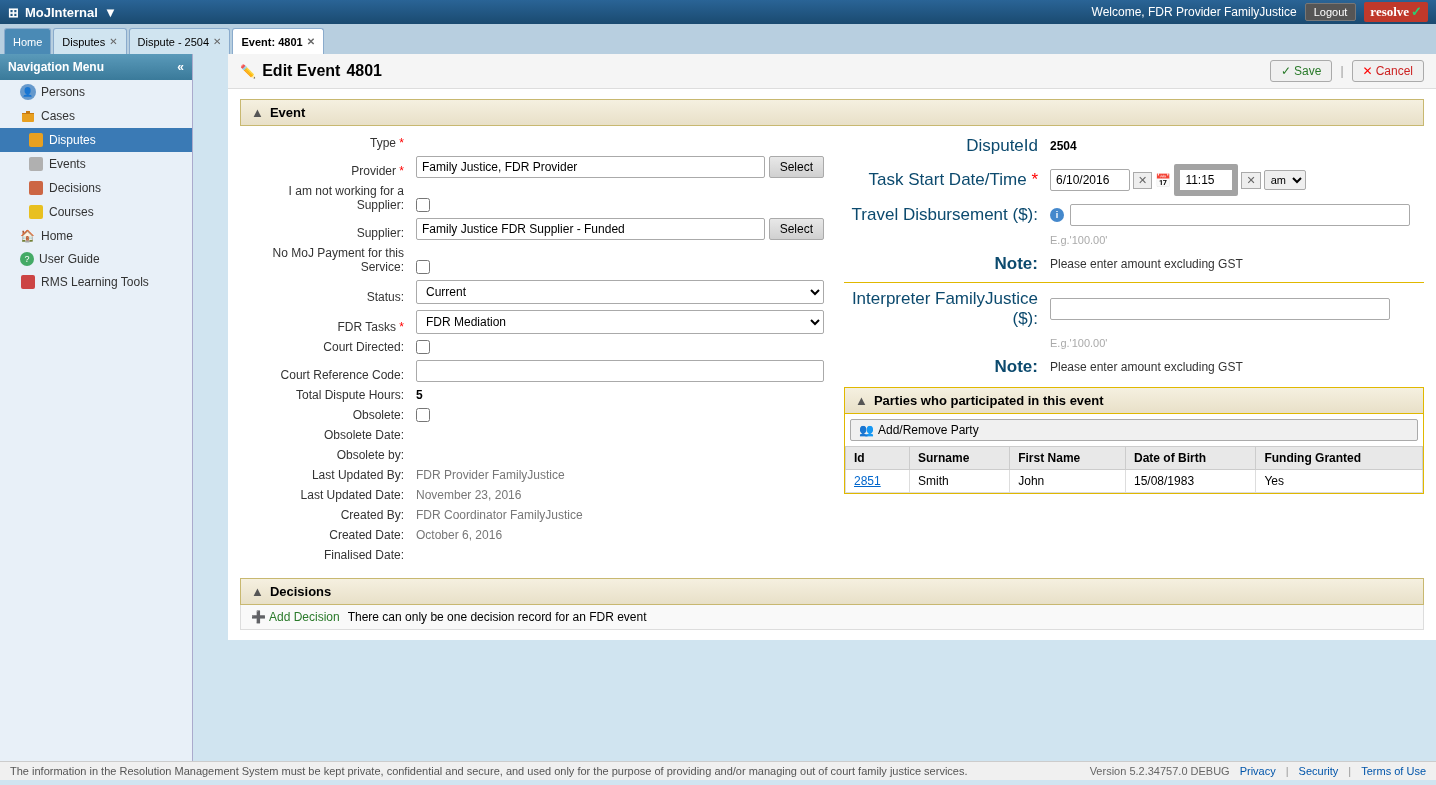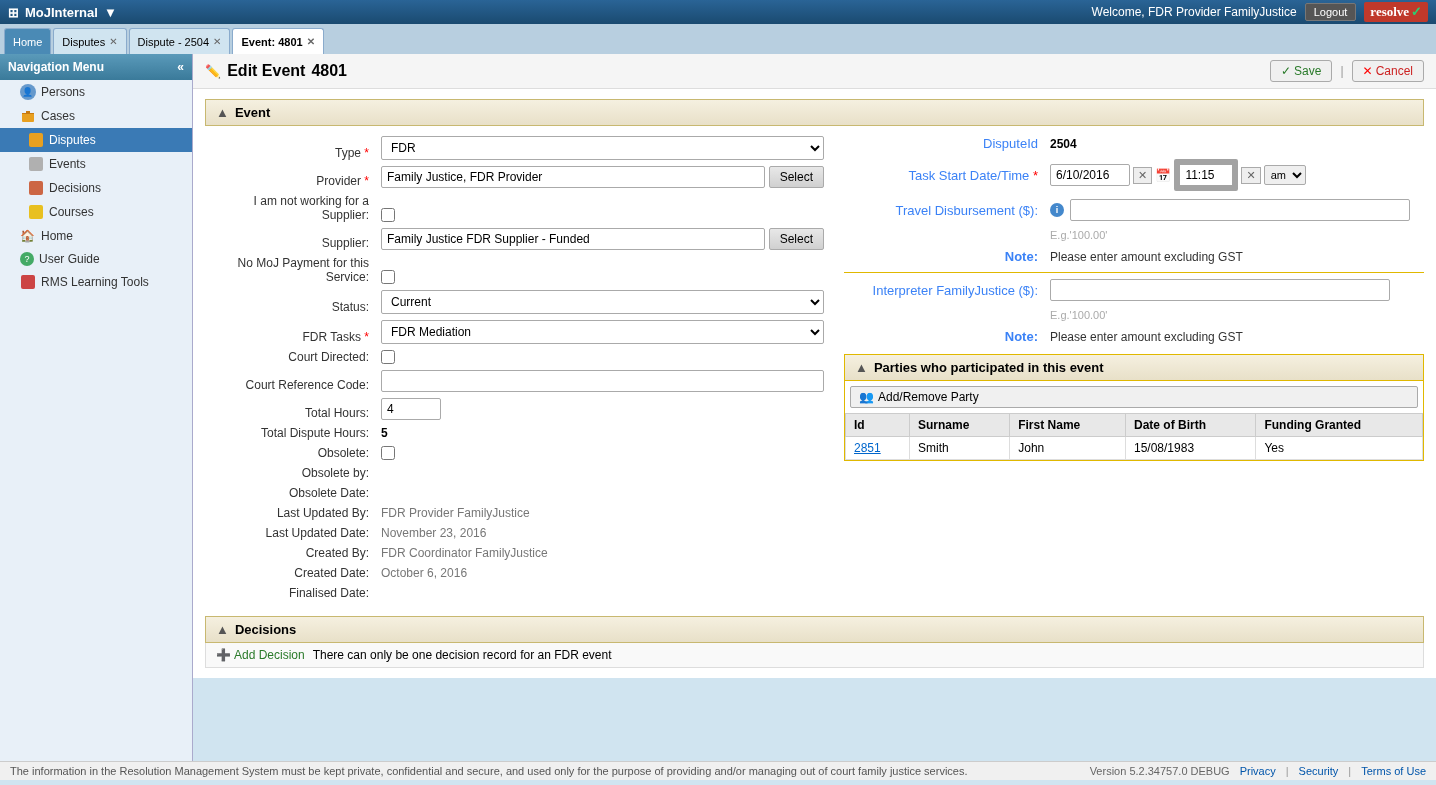--- a/index.html
+++ b/index.html
@@ -39,21 +39,21 @@
       border-radius: 3px 3px 0 0;
       font-size: 11px;
       display: flex; align-items: center; gap: 4px;
       height: 26px;
     }
     .tab.active { background: white; font-weight: bold; }
     .tab-close { color: #666; font-size: 10px; cursor: pointer; }
     .tab-home { background: #4a8ab5; color: white; }
 
     
-    .main-layout { display: flex; height: calc(785px - 54px - 24px); }
+    .main-layout { display: flex; height: calc(785px - 54px - 24px); gap: 35px; }
 
     
     .sidebar {
       width: 193px;
       background: #e8f0f8;
       border-right: 1px solid #aac;
       flex-shrink: 0;
       overflow-y: auto;
     }
     .sidebar-header {
@@ -164,21 +164,21 @@
       padding: 3px 10px;
       cursor: pointer;
       font-size: 12px;
       border-radius: 2px;
       white-space: nowrap;
     }
     .checkbox-input { width: 14px; height: 14px; }
 
     
     .right-form-row { display: flex; align-items: center; margin-bottom: 8px; gap: 6px; }
-    .right-label { text-align: right; flex: 0 0 200px; font-size: 13px; color: #3b82f6; padding-right: 6px; }
+    .right-label { text-align: right; flex: 0 0 200px; font-size: 17px; color: #0c4a6e; padding-right: 6px; }
     .right-label.required::after { content: ' *'; color: red; }
     .date-field { display: flex; align-items: center; gap: 3px; }
     .date-input { border: 1px solid #aaa; padding: 3px 5px; font-size: 12px; width: 80px; border-radius: 2px; }
     .date-clear { cursor: pointer; color: #666; border: 1px solid #aaa; background: #eee; padding: 1px 4px; font-size: 11px; }
     .time-input { border: 6px solid #a3a3a3; padding: 3px 5px; font-size: 12px; width: 64px; border-radius: 2px; }
     .time-select { border: 1px solid #aaa; padding: 2px; font-size: 11px; border-radius: 2px; }
     .disbursement-input { border: 1px solid #aaa; padding: 3px 5px; font-size: 12px; width: 340px; border-radius: 2px; }
     .placeholder-text { color: #aaa; font-size: 11px; }
     .note-text { font-size: 12px; color: #333; }
     .right-divider { border-top: 1px solid #e0b800; margin: 6px 0; }
@@ -400,25 +400,20 @@
             <span class="section-toggle">▲</span>
             <span>Event</span>
           </div>
 
           <div class="form-two-col">
 
             <div class="form-left">
 
               <div class="form-row">
                 <span class="form-label required">Type</span>
-                <div class="form-control-wrap">
-                  <select class="form-control">
-                    <option>FDR</option>
-                  </select>
-                </div>
               </div>
 
               <div class="form-row">
                 <span class="form-label required">Provider</span>
                 <div class="form-control-wrap">
                   <input class="form-control" type="text" value="Family Justice, FDR Provider" style="">
                   <button class="select-btn">Select</button>
                 </div>
               </div>
 
@@ -462,42 +457,38 @@
               <div class="form-row">
                 <span class="form-label">Court Directed:</span>
                 <input type="checkbox" class="checkbox-input" style="">
               </div>
 
               <div class="form-row">
                 <span class="form-label">Court Reference Code:</span>
                 <input class="form-control" type="text" style="flex: 1 1 0%;">
               </div>
 
-              <div class="form-row">
-                <span class="form-label">Total Hours:</span>
-                <input class="form-control" type="text" value="4" style="width: 60px; flex: 0 0 60px;">
-              </div>
 
               <div class="form-row">
                 <span class="form-label">Total Dispute Hours:</span>
                 <span style="font-size:12px;font-weight:bold;">5</span>
               </div>
 
               <div class="form-row">
                 <span class="form-label">Obsolete:</span>
                 <input type="checkbox" class="checkbox-input" style="">
               </div>
 
               <div class="form-row">
+                <span class="form-label">Obsolete Date:</span>
+                <span style="font-size:12px;"></span>
+              </div>
+
+              <div class="form-row">
                 <span class="form-label">Obsolete by:</span>
-                <span style="font-size:12px;"></span>
-              </div>
-
-              <div class="form-row">
-                <span class="form-label">Obsolete Date:</span>
                 <span style="font-size:12px;"></span>
               </div>
 
               <div class="form-row">
                 <span class="form-label">Last Updated By:</span>
                 <span style="font-size:12px;color:#777;">FDR Provider FamilyJustice</span>
               </div>
 
               <div class="form-row">
                 <span class="form-label">Last Updated Date:</span>

